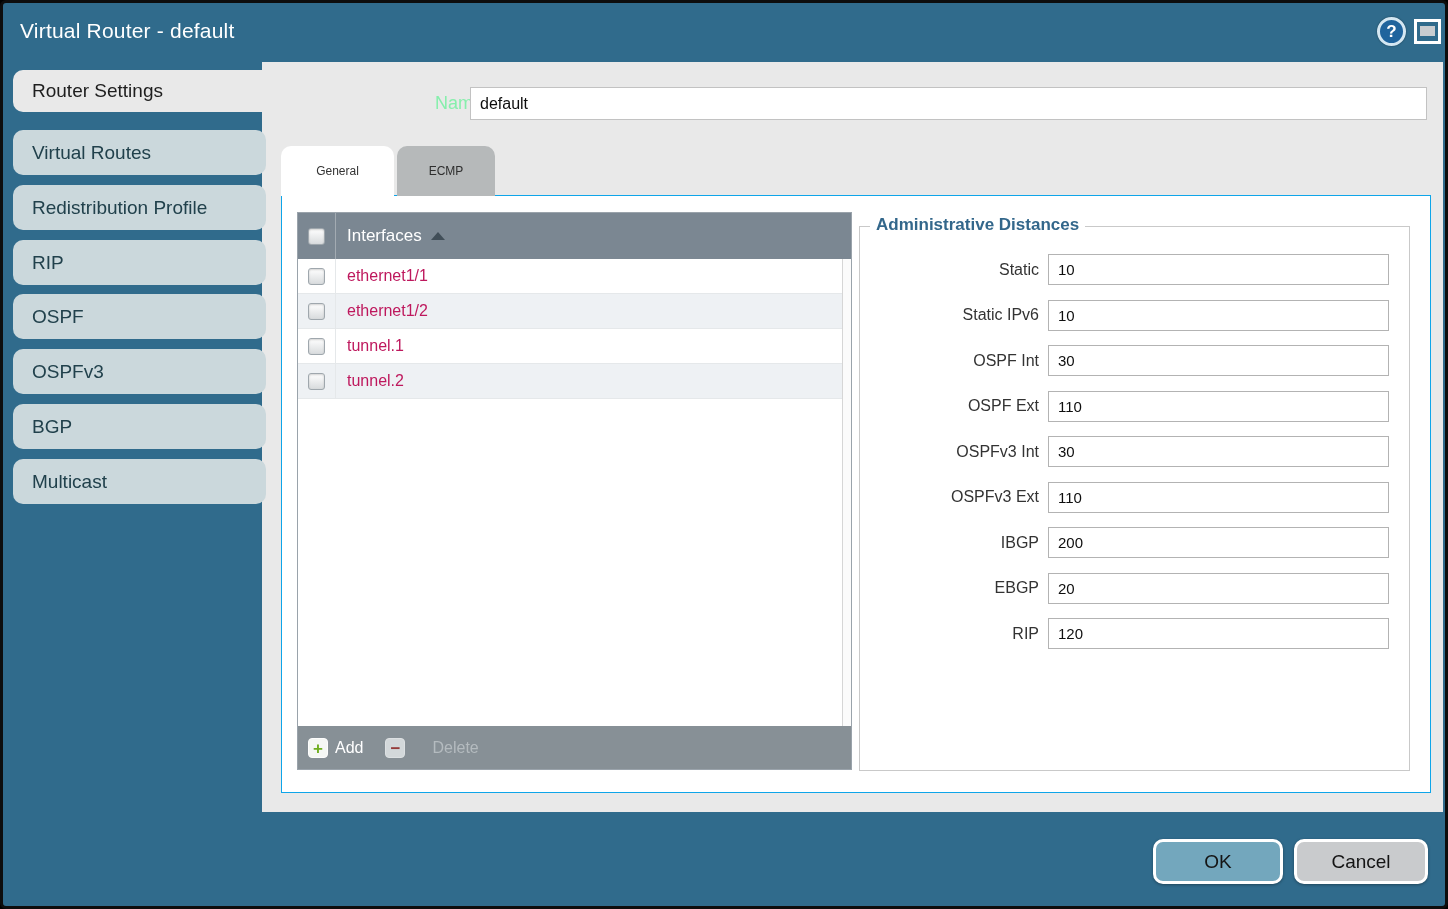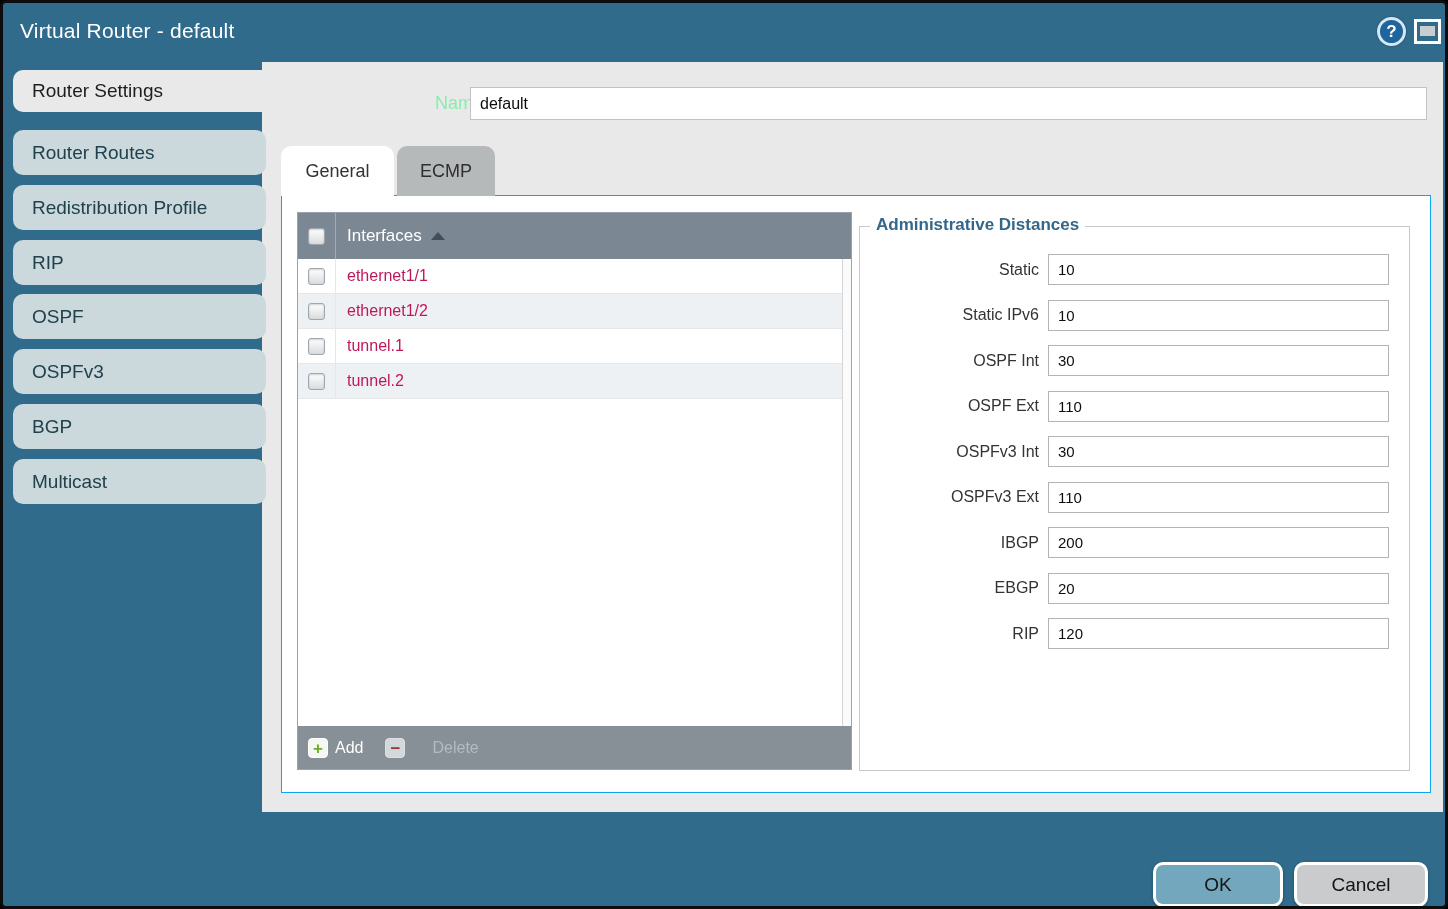--- a/index.html
+++ b/index.html
@@ -40,21 +40,21 @@
   .name-label { position:absolute; left:380px; top:84px; width:100px; height:33px;
            display:flex; align-items:center; justify-content:flex-end;
            font-size:18px; color:#86efac; }
   .name-input { position:absolute; left:467px; top:84px; width:957px; height:33px;
            border:1px solid #c2c2c2; background:#fff; font-size:16px;
            padding:0 9px; color:#0e0e0e; font-family:"Liberation Sans",sans-serif; }
 
   
   .tab { position:absolute; top:143px; height:50px; border-radius:10px 10px 0 0;
            display:flex; align-items:center; justify-content:center;
-           font-size:18px; cursor:pointer; z-index:3; }
+           font-size:12px; cursor:pointer; z-index:3; }
   .tab.general { left:278px; width:113px; background:#ffffff; color:#333; }
   .tab.ecmp    { left:394px; width:98px;  background:#b6b9ba; color:#2e2e2e; }
 
   .tab-panel { position:absolute; left:278px; top:192px; width:1150px; height:598px;
            background:#ffffff; border:1px solid #0ea5e9; z-index:2; }
 
   
   .if-table { position:absolute; left:15px; top:16px; width:555px; height:558px;
            display:flex; flex-direction:column; border:1px solid #9aa3ab; }
   .if-head { height:46px; background:#7b8792; display:flex; align-items:center;
@@ -95,21 +95,21 @@
   .ad-row .lbl { flex:0 0 188px; text-align:right; padding-right:9px;
            font-size:16px; color:#333; }
   .ad-row input { width:341px; height:31px; border:1px solid #b3b3b3;
            font-size:15px; padding:0 9px; color:#0e0e0e; background:#fff;
            font-family:"Liberation Sans",sans-serif; }
 
   
   .btn { position:absolute; top:836px; height:45px; border:3px solid #ffffff;
            border-radius:10px; display:flex; align-items:center; justify-content:center;
            font-size:19px; color:#141414; cursor:pointer;
-           box-shadow:0 1px 3px rgba(0,0,0,.35);margin-top:23px; }
+           box-shadow:0 1px 3px rgba(0,0,0,.35); }
   .btn.ok { left:1150px; width:130px; background:#73a7bd; }
   .btn.cancel { left:1291px; width:134px; background:#c9cbcd; }
 
   
   .cb { width:17px; height:17px; border:1px solid #9fa7ad; border-radius:3px;
            background:linear-gradient(#ffffff,#d8dbdd);
            box-shadow:inset 0 1px 2px rgba(0,0,0,.18); cursor:pointer; }
 </style>
 </head>
 <body>
@@ -118,21 +118,21 @@
 
   <div class="title">Virtual Router - default</div>
   <div class="help-icon">?</div>
   <div class="win-icon">
     <div class="inner"></div>
   </div>
 
   <div class="content-panel"></div>
 
   <div class="side-tab active" style="top:67px">Router Settings</div>
-  <div class="side-tab" style="top:127px">Router Routes</div>
+  <div class="side-tab" style="top:127px">Virtual Routes</div>
   <div class="side-tab" style="top:182px">Redistribution Profile</div>
   <div class="side-tab" style="top:237px">RIP</div>
   <div class="side-tab" style="top:291px">OSPF</div>
   <div class="side-tab" style="top:346px">OSPFv3</div>
   <div class="side-tab" style="top:401px">BGP</div>
   <div class="side-tab" style="top:456px">Multicast</div>
 
   <div class="name-label">Name</div>
   <input class="name-input" type="text" value="default" style="">
 

